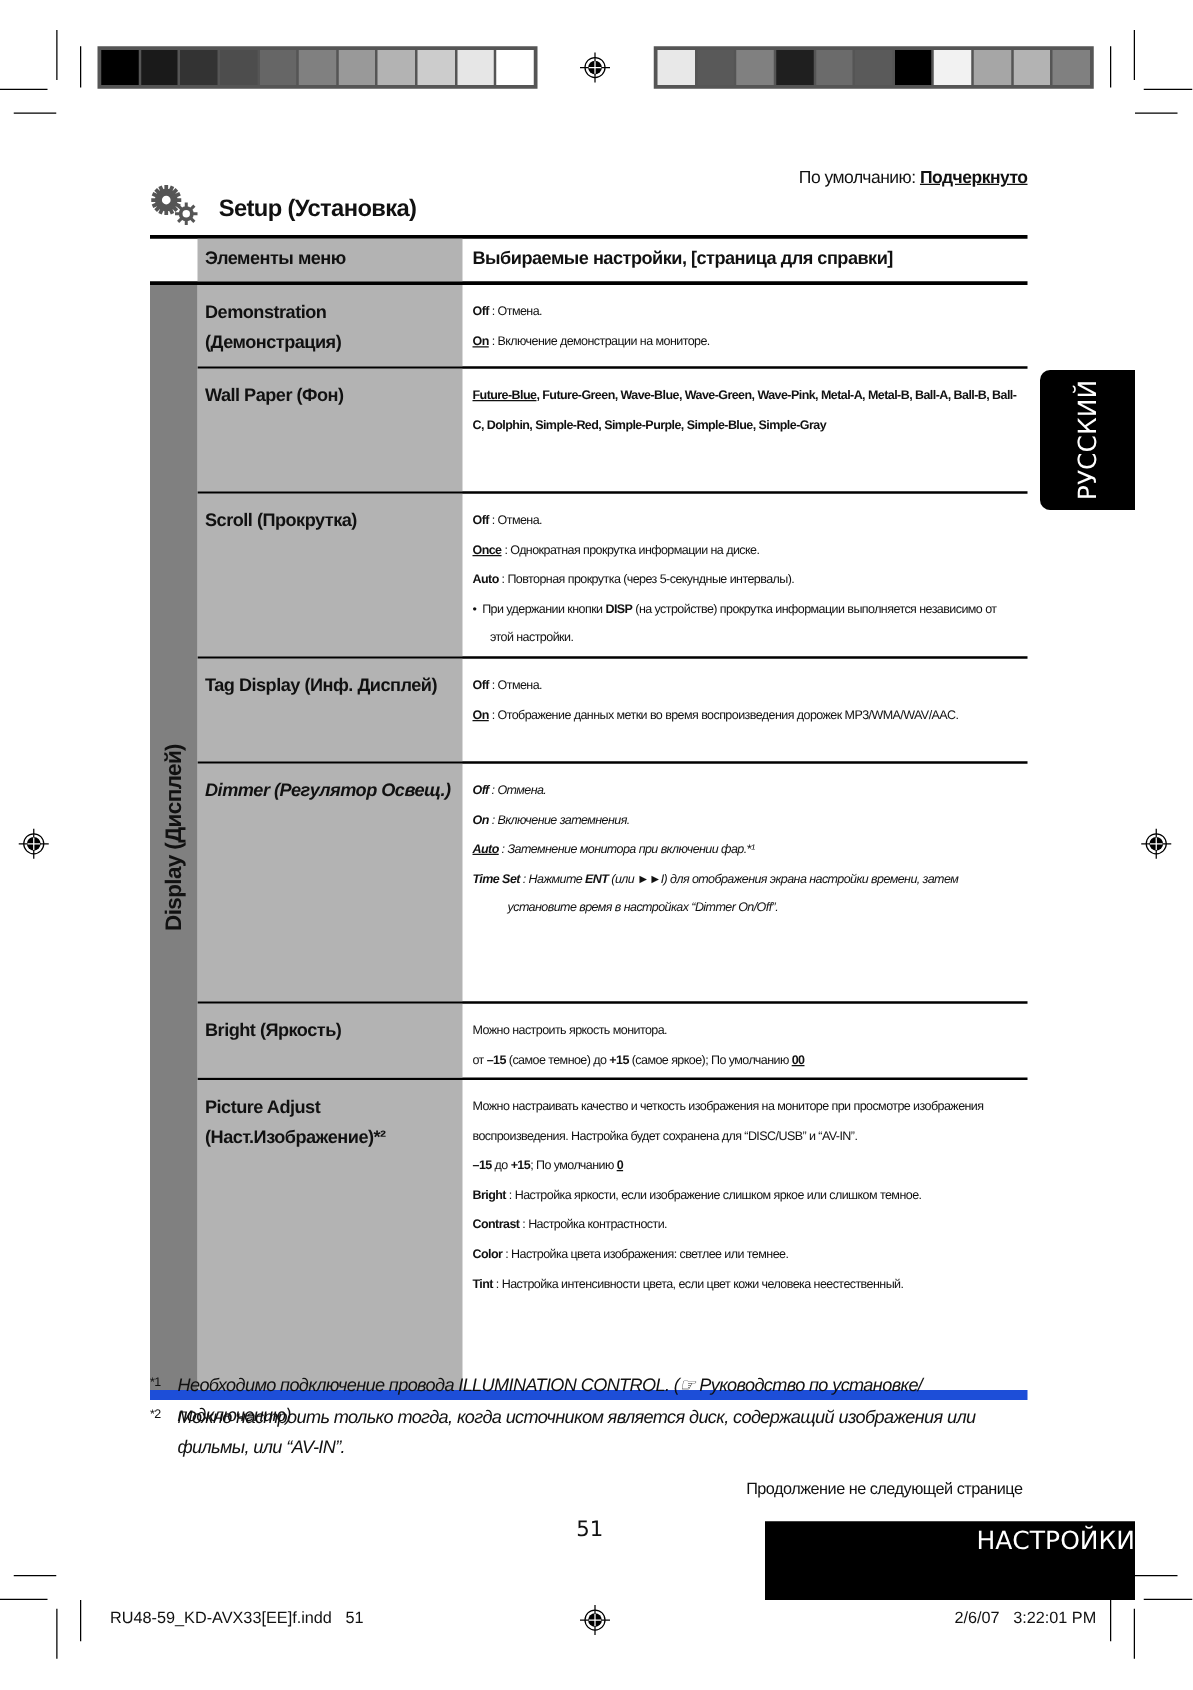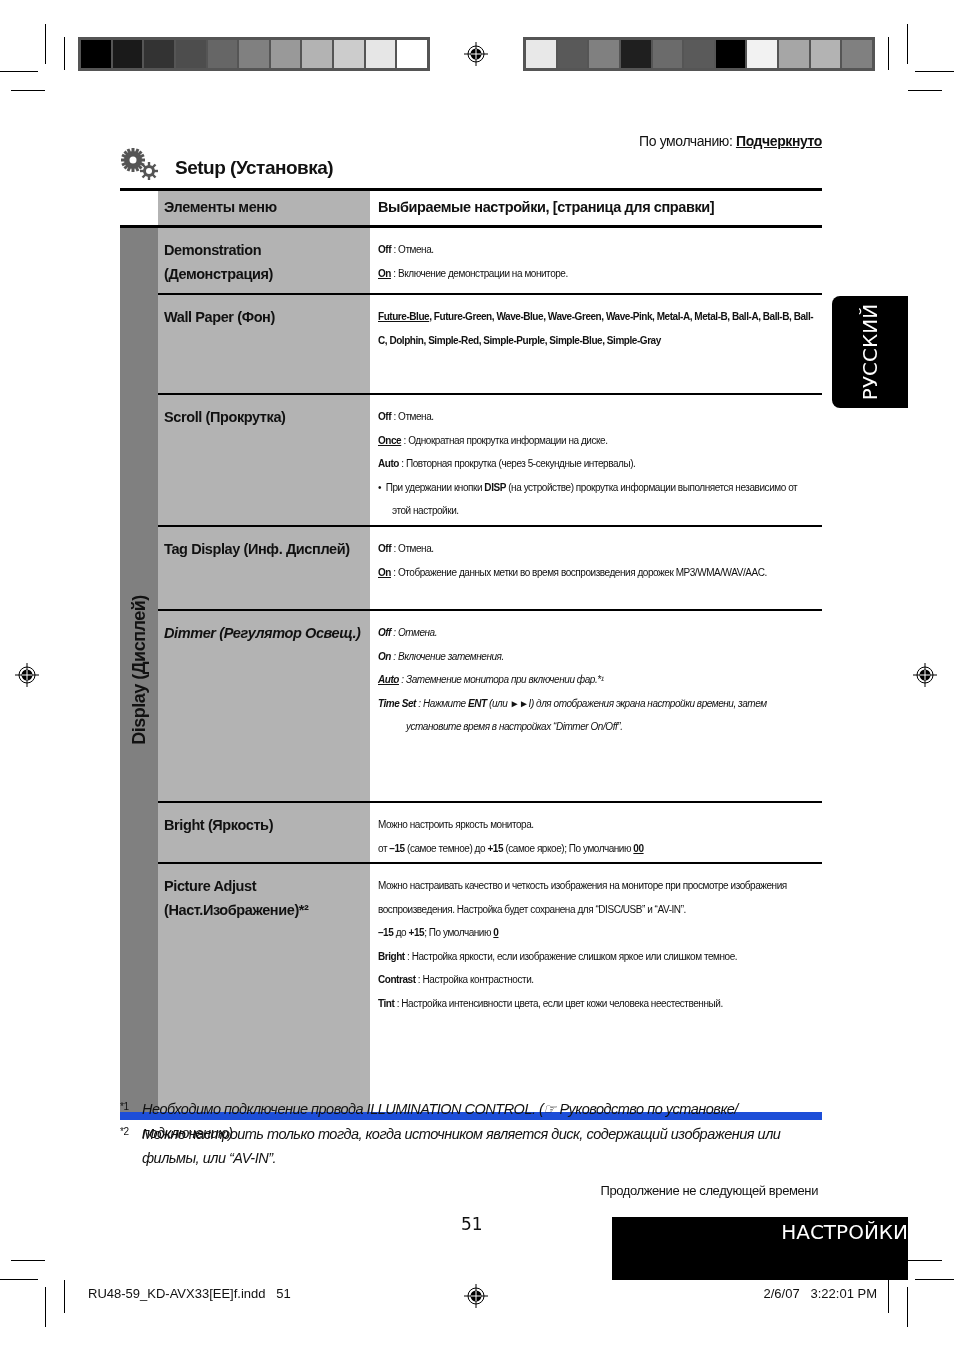--- a/index.html
+++ b/index.html
@@ -248,38 +248,39 @@
       <div class="row" style="height:248px;">
         <div class="item">
           <span class="ln">Picture Adjust</span>
           <span class="ln">(Наст.Изображение)*²</span>
         </div>
         <div class="desc">
           <span class="ln">Можно настраивать качество и четкость изображения на мониторе при просмотре изображения воспроизведения. Настройка будет сохранена для “DISC/USB” и “AV-IN”.</span>
           <span class="ln"><b>–15</b><span> до </span><b>+15</b><span>; По умолчанию </span><b class="u">0</b></span>
           <span class="ln hang"><b>Bright</b><span> : Настройка яркости, если изображение слишком яркое или слишком темное.</span></span>
           <span class="ln hang"><b>Contrast</b><span> : Настройка контрастности.</span></span>
+          <span class="ln hang"><b>Color</b><span> : Настройка цвета изображения: светлее или темнее.</span></span>
           <span class="ln hang"><b>Tint</b><span> : Настройка интенсивности цвета, если цвет кожи человека неестественный.</span></span>
         </div>
       </div>
 
     </div>
   </div>
 </div>
 
 <div class="fn" style="top:1097px;width:700px;">
   <sup>*1</sup>
   <span class="t">Необходимо подключение провода ILLUMINATION CONTROL. (☞ Руководство по установке/подключению)</span>
 </div>
 <div class="fn" style="top:1122px;width:680px;">
   <sup>*2</sup>
   <span class="t">Можно настроить только тогда, когда источником является диск, содержащий изображения или фильмы, или “AV-IN”.</span>
 </div>
 
-<div id="cont">Продолжение не следующей времени</div>
+<div id="cont">Продолжение не следующей странице</div>
 
 <div id="page-num">51</div>
 <div id="chapter-tab">
   <span>НАСТРОЙКИ</span>
 </div>
 
 <div class="slug" style="left: 88px; white-space: pre;">RU48-59_KD-AVX33[EE]f.indd   51</div>
 <div class="slug" style="right: 77px; white-space: pre;">2/6/07   3:22:01 PM</div>
 
 </body></html>

